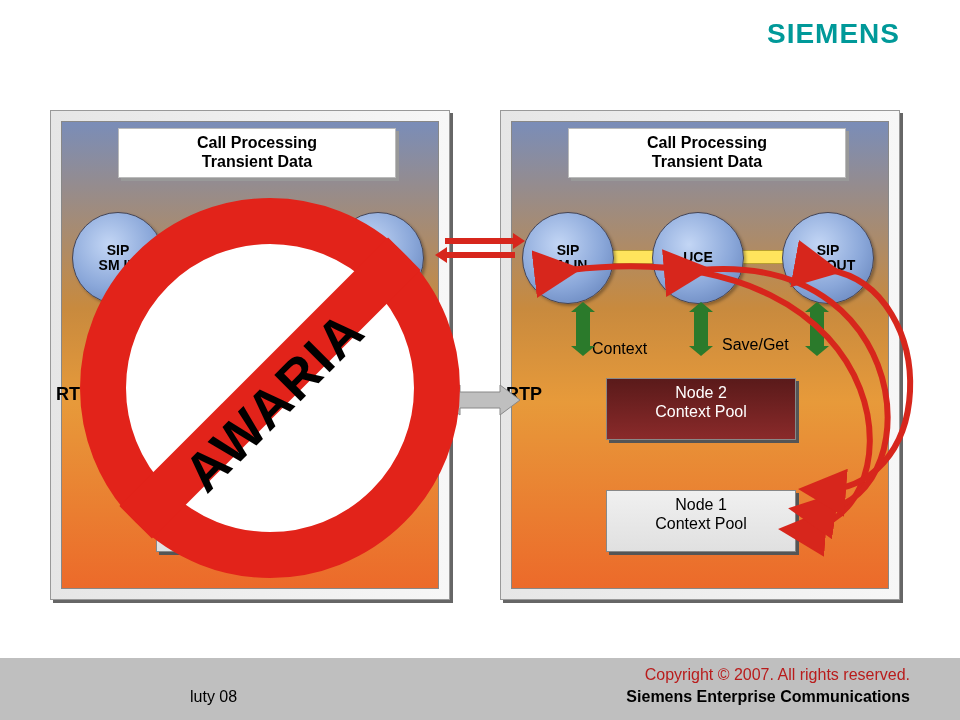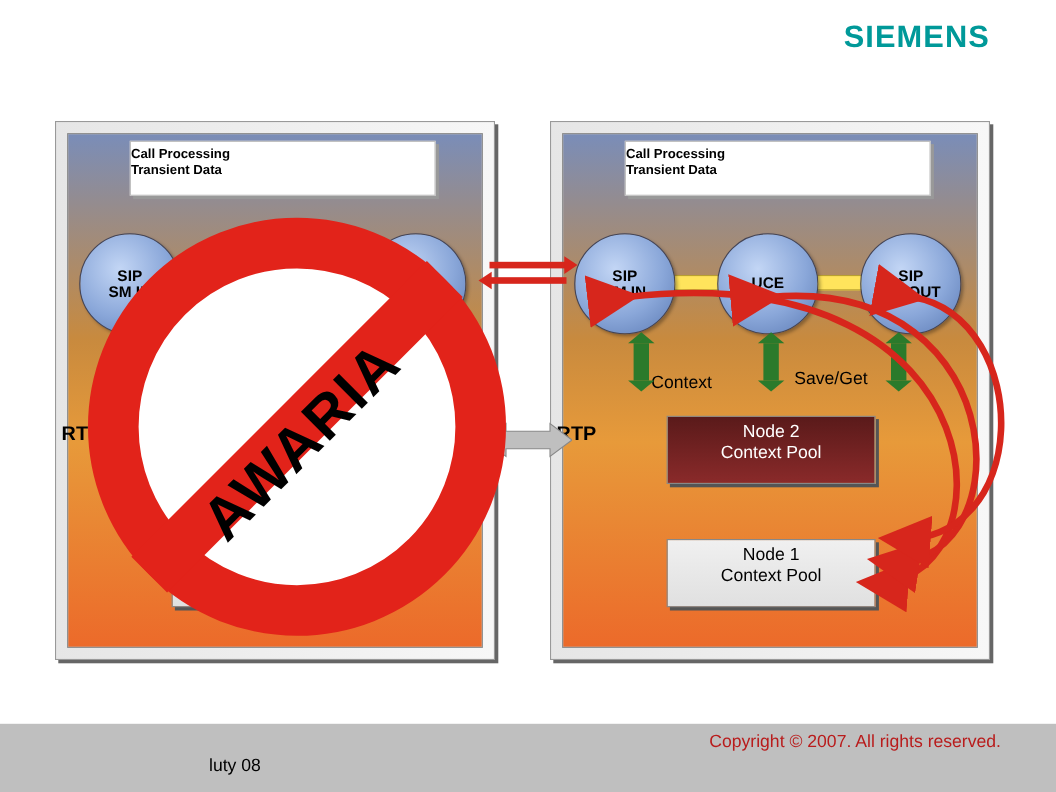--- a/index.html
+++ b/index.html
@@ -68,22 +68,23 @@
 
   .callproc {
     position: absolute;
     left: 56px;
     top: 6px;
     width: 278px;
     height: 50px;
     background: #fff;
     border: 1px solid #bbb;
     box-shadow: 3px 3px 0 #999;
-    font-weight: bold;
-    font-size: 12px;
+    text-align: center;
+    font-weight: bold;
+    font-size: 16px;
     padding-top: 4px;
     line-height: 1.2;
   }
 
   .circle {
     position: absolute;
     width: 92px;
     height: 92px;
     border-radius: 50%;
     background: radial-gradient(circle at 40% 35%, #c3d6f5 0%, #8aa7d9 55%, #5a79b3 100%);
@@ -343,13 +344,14 @@
     <path d="M 200 60 C 430 40, 430 320, 300 300" stroke="#d7261c" stroke-width="6" fill="none" marker-end="url(#rah)" marker-start="url(#rah)"></path>
     <path d="M 330 60 C 440 80, 440 290, 310 280" stroke="#d7261c" stroke-width="6" fill="none" marker-end="url(#rah)" marker-start="url(#rah)"></path>
   </svg>
 
 </div>
 
 <div class="footer">
   <div class="strona">Strona 15</div>
   <div class="date">luty 08</div>
   <div class="copy">Copyright © 2007. All rights reserved.</div>
+  <div class="siemens">Siemens Enterprise Communications</div>
 </div>
 
 </body></html>

